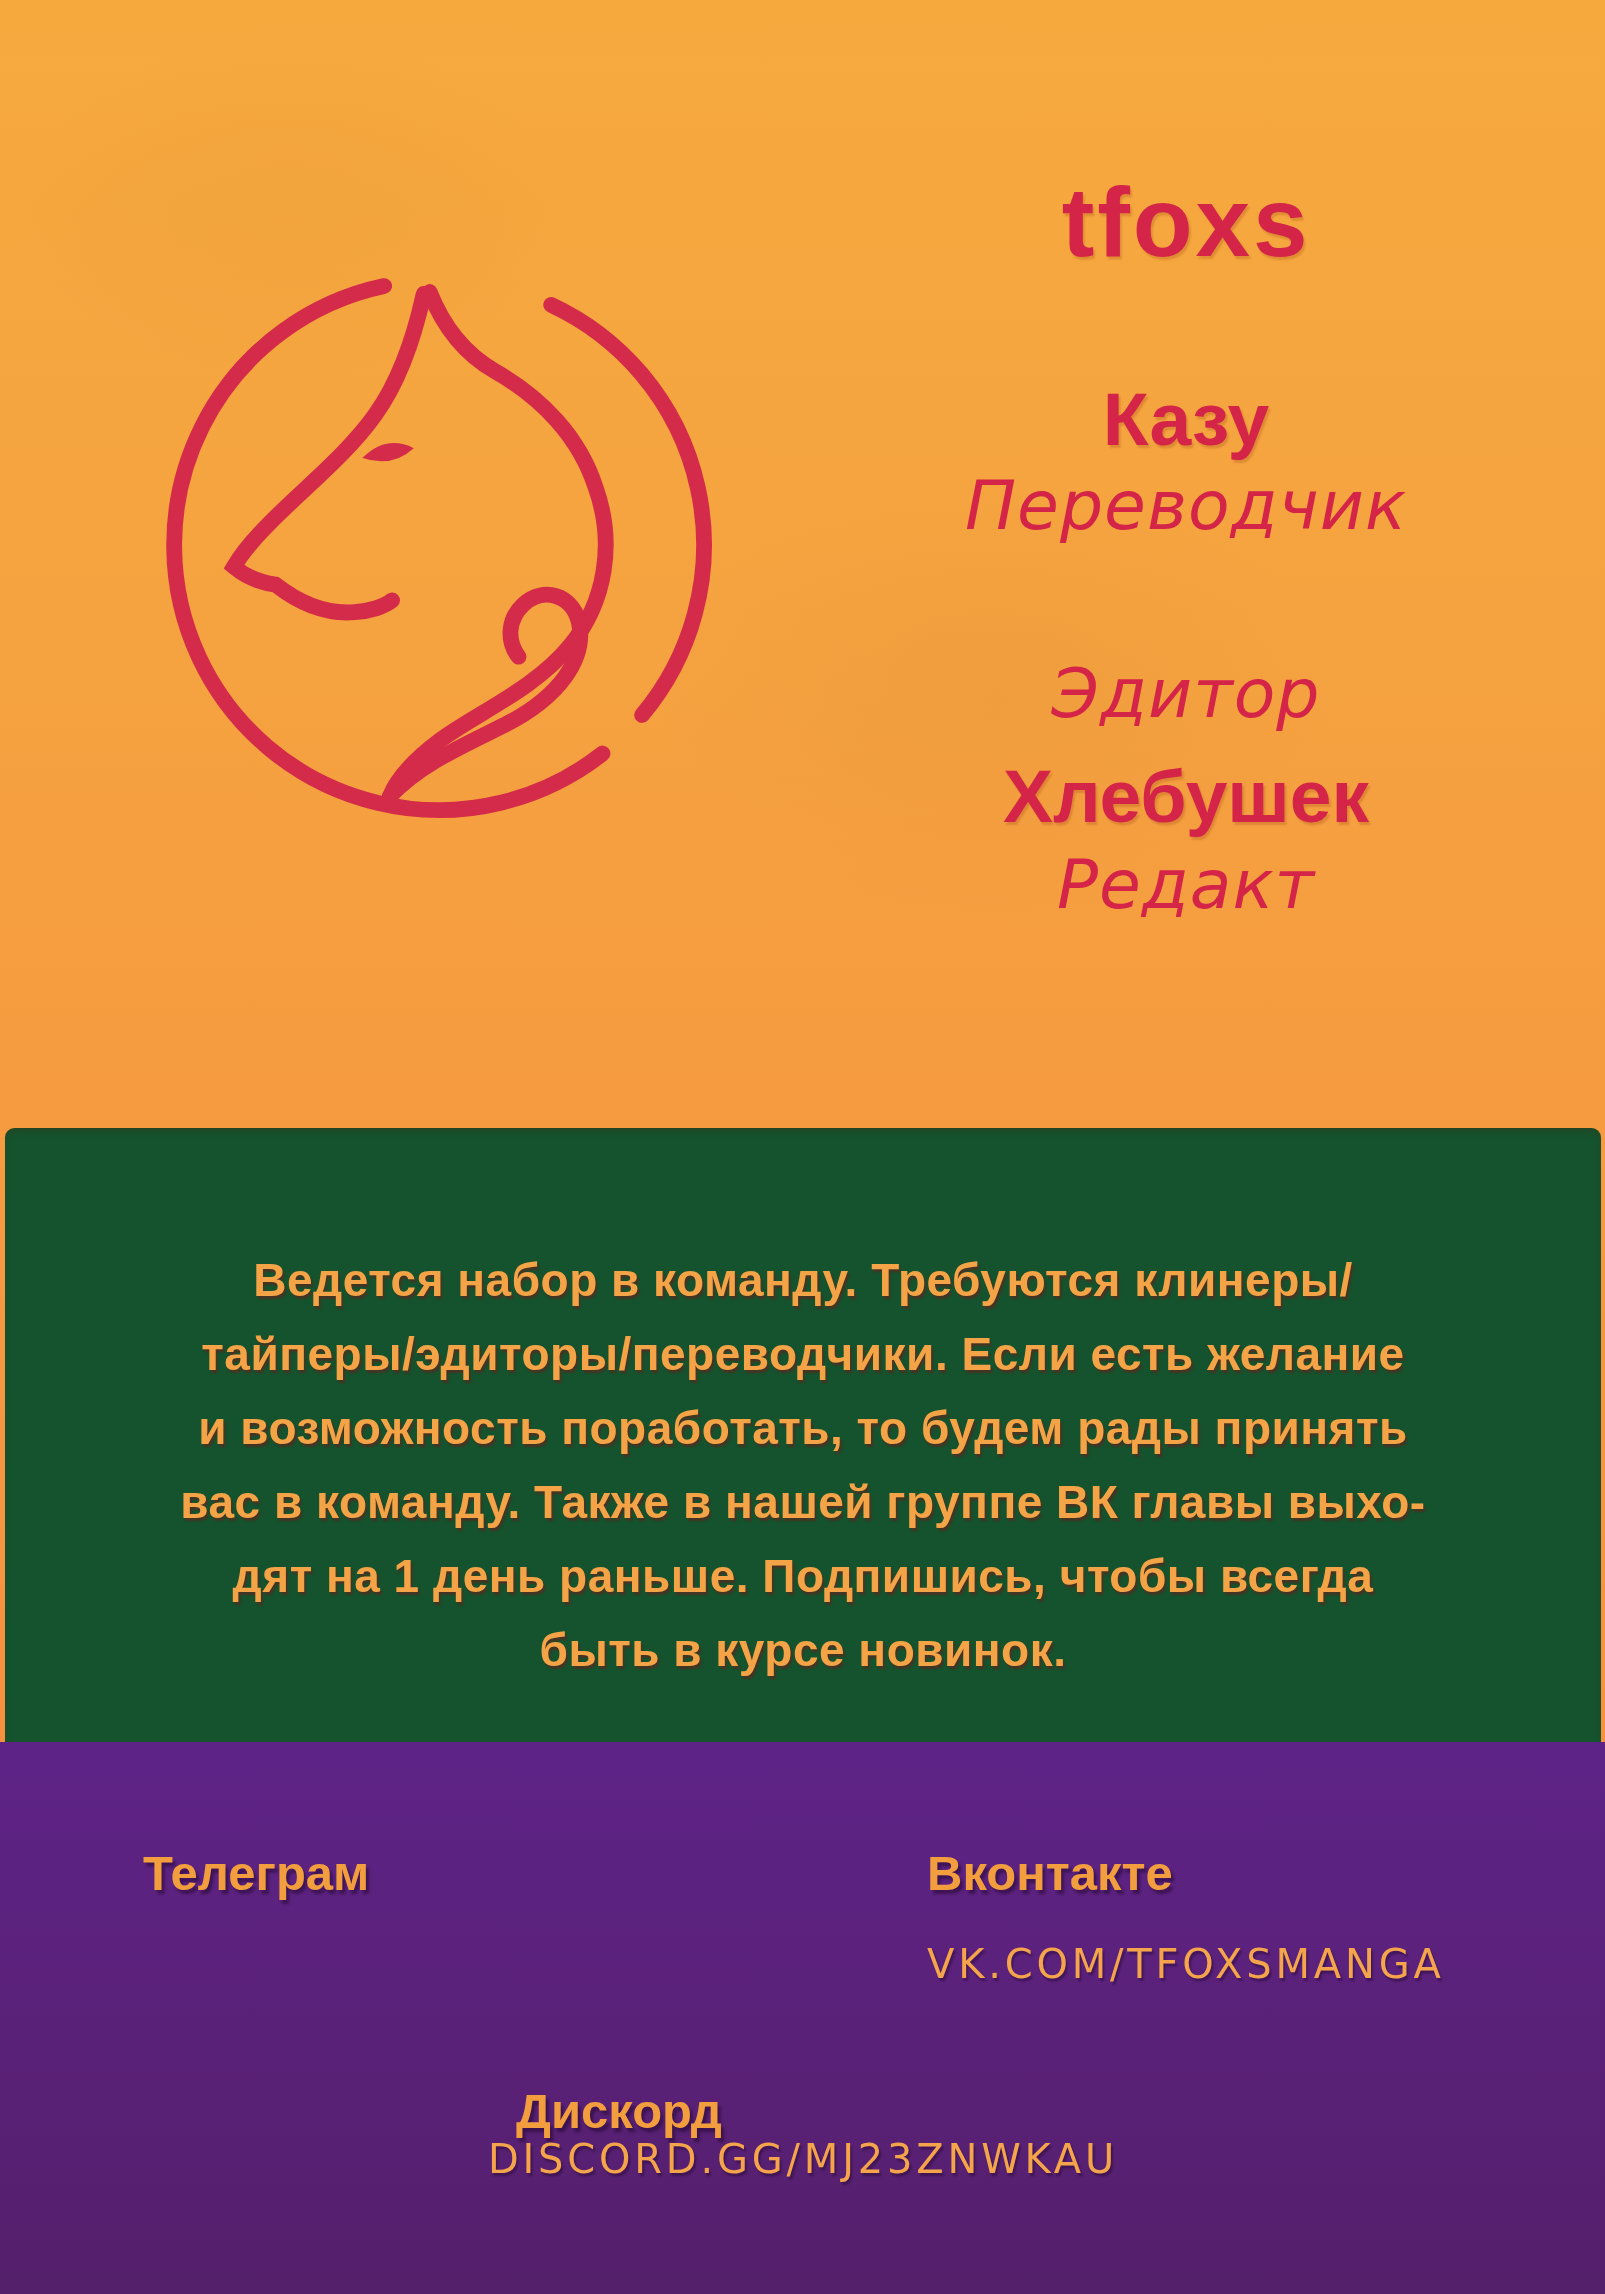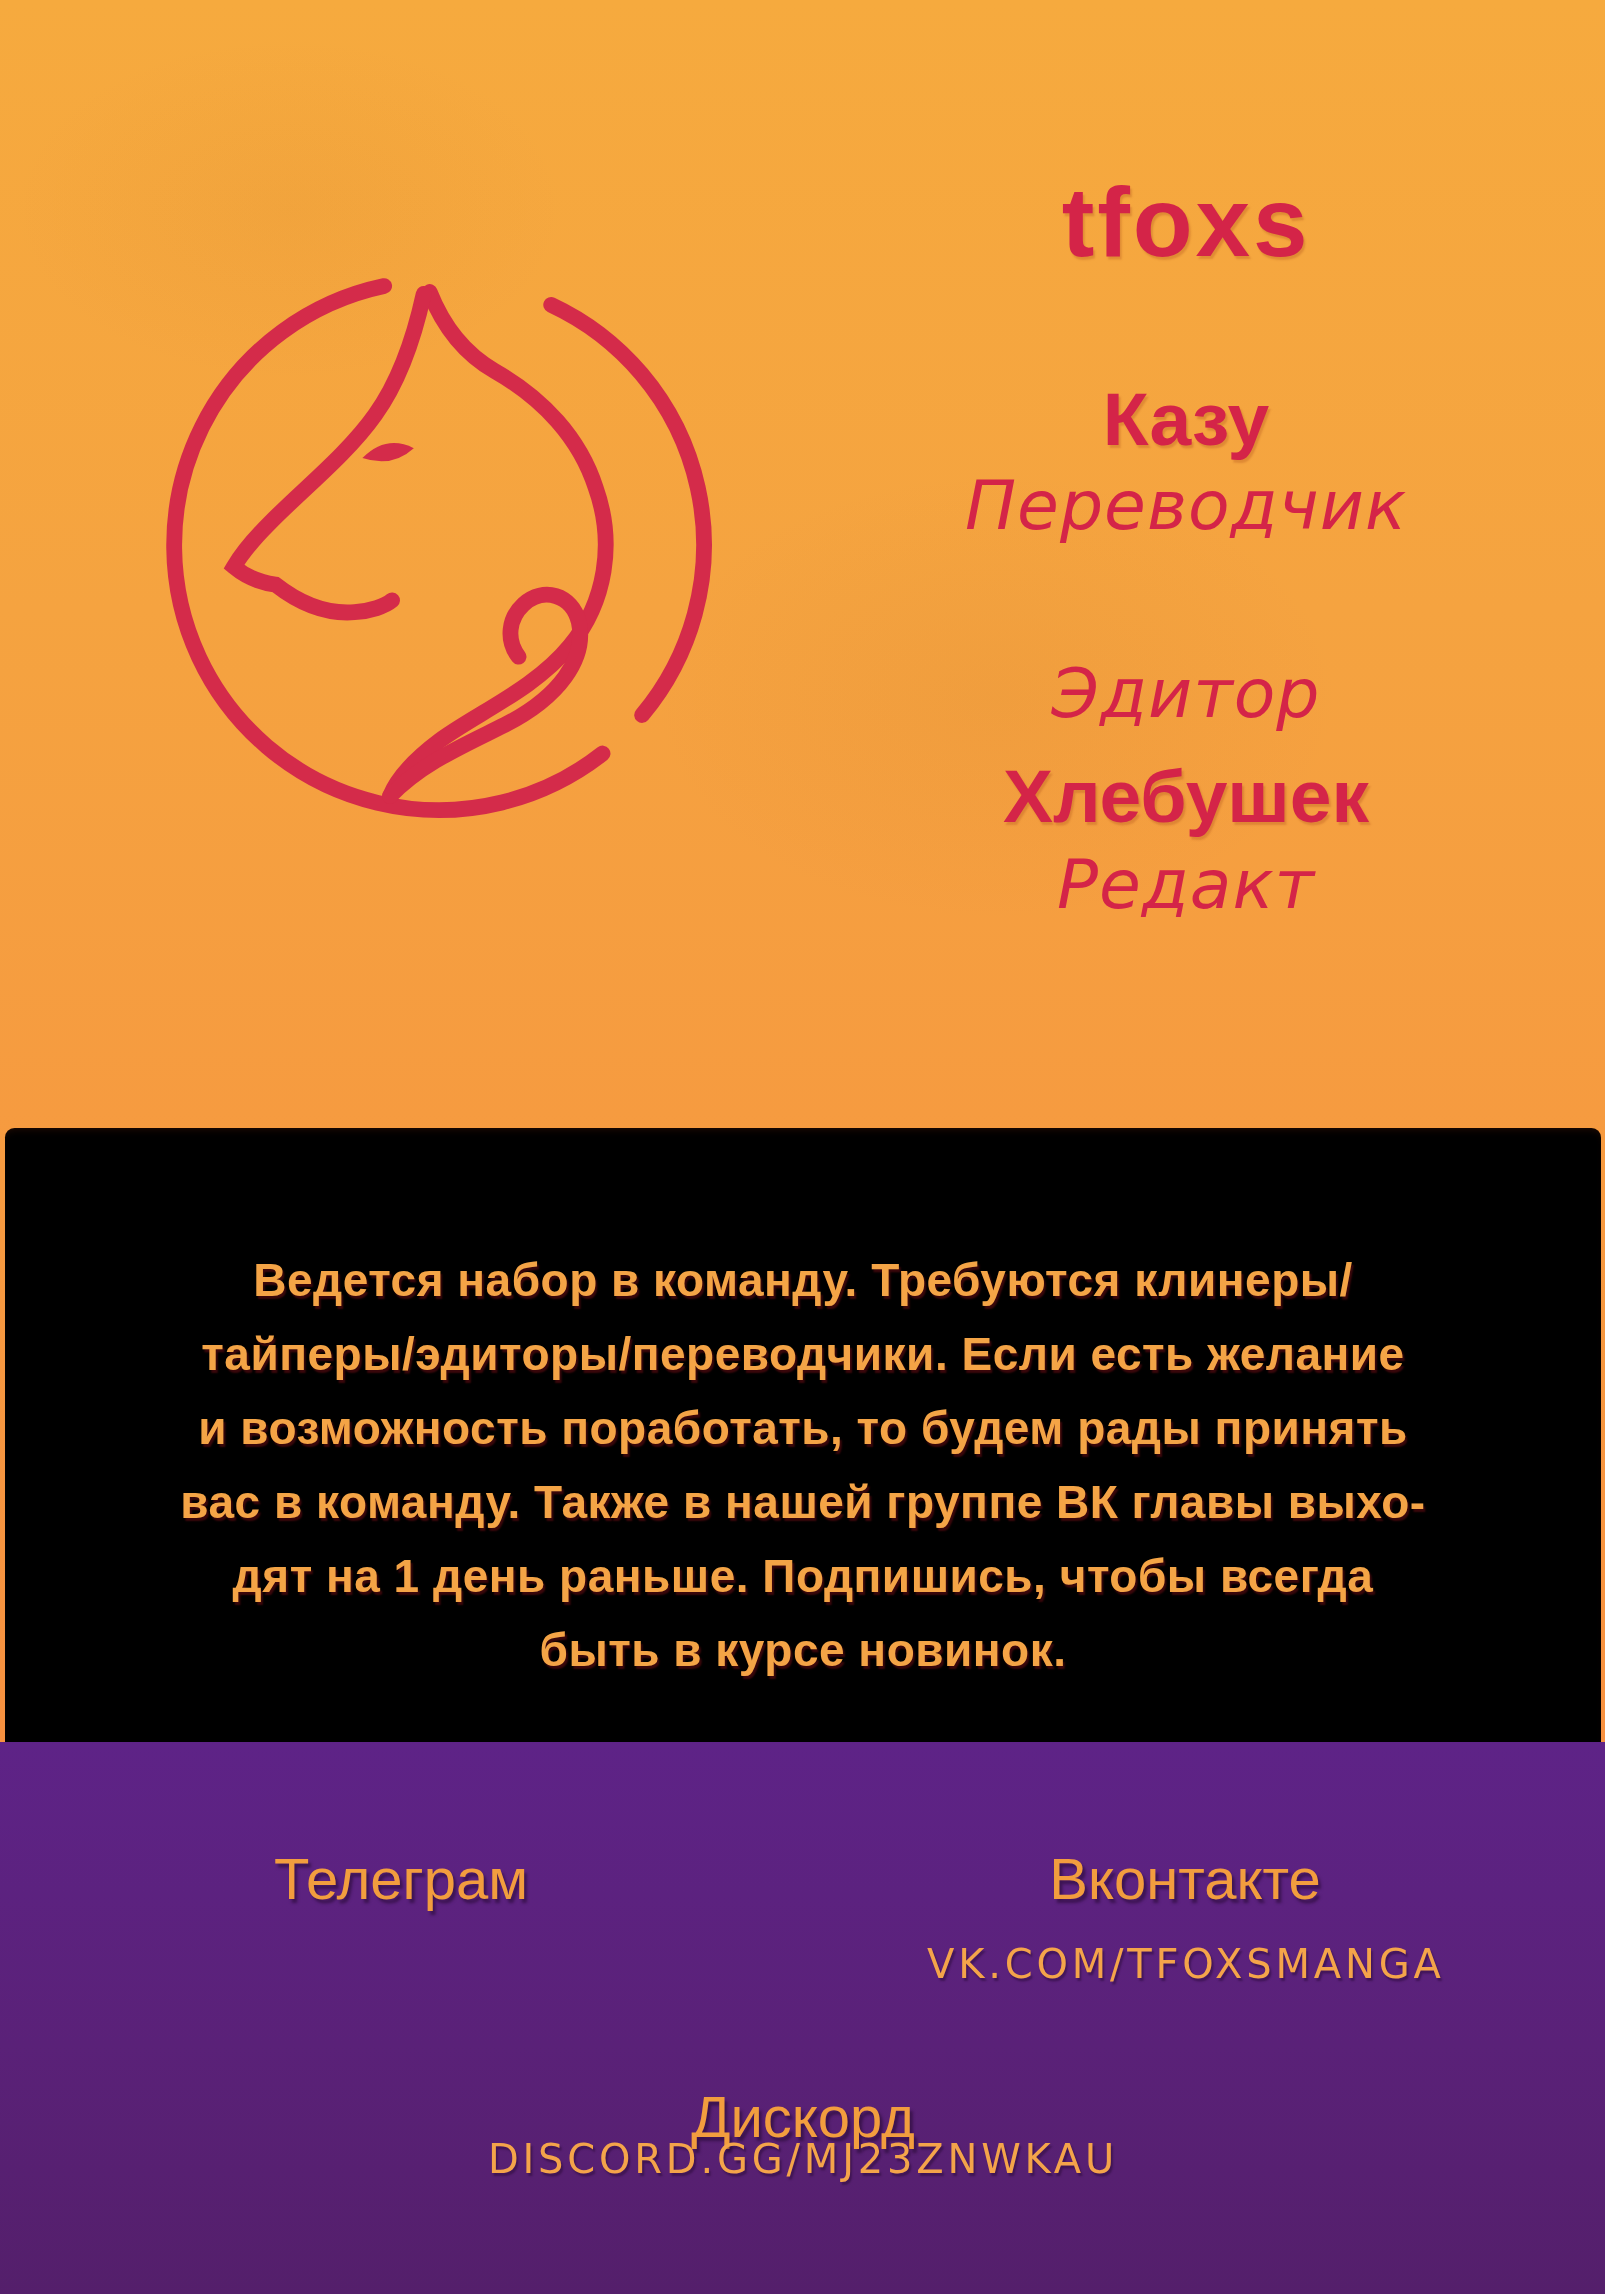--- a/index.html
+++ b/index.html
@@ -42,40 +42,40 @@
     font-size:68px;font-style:italic;font-weight:500;color:#d42448;
     font-family:"DejaVu Sans",sans-serif;letter-spacing:1px;
   }
   .name-1{top:361px}.role-1{top:451px}
   .name-2{top:553px}.role-2{top:639px}
   .name-3{top:738px}.role-3{top:830px}
 
   
   .section-recruit{
     position:absolute;left:4.8px;right:4.8px;top:1128px;height:614px;
-    background:#000000;border-radius:9.6px 9.6px 0 0;
+    background:#14532d;border-radius:9.6px 9.6px 0 0;
     box-shadow:inset 0 5.7px 9.6px -5.7px rgba(90,30,10,.5);
   }
   .recruit-text{
     position:absolute;left:0;right:0;top:115px;text-align:center;
   }
   .recruit-line{
     font-size:46px;font-weight:bold;line-height:74px;letter-spacing:0.5px;
     color:#f4a446;text-shadow:1.9px 2.9px 1.9px rgba(130,15,25,.45);
     white-space:nowrap;
   }
 
   
   .section-contacts{
     position:absolute;left:0;right:0;top:1742px;height:553px;
     background:linear-gradient(180deg,#5e2387 0%,#5a2178 55%,#541f6b 100%);
   }
   .contact-label{
-    position:absolute;text-align:center;
-    font-size:58px;font-weight:normal;color:#f29d3e;
+    position:absolute;
+    font-size:49px;font-weight:bold;color:#f29d3e;
     text-shadow:2.9px 3.8px 2.9px rgba(30,5,40,.5);
   }
   .contact-url{
     position:absolute;text-align:center;
     font-size:40px;font-weight:500;color:#f4a44a;letter-spacing:3.8px;
     font-family:"DejaVu Sans",sans-serif;
     text-shadow:1.9px 2.9px 1.9px rgba(30,5,40,.4);
   }
   .tg-label{left:143px;width:516px;top:103px;}
   .tg-url{left:143px;width:516px;top:199px;}

